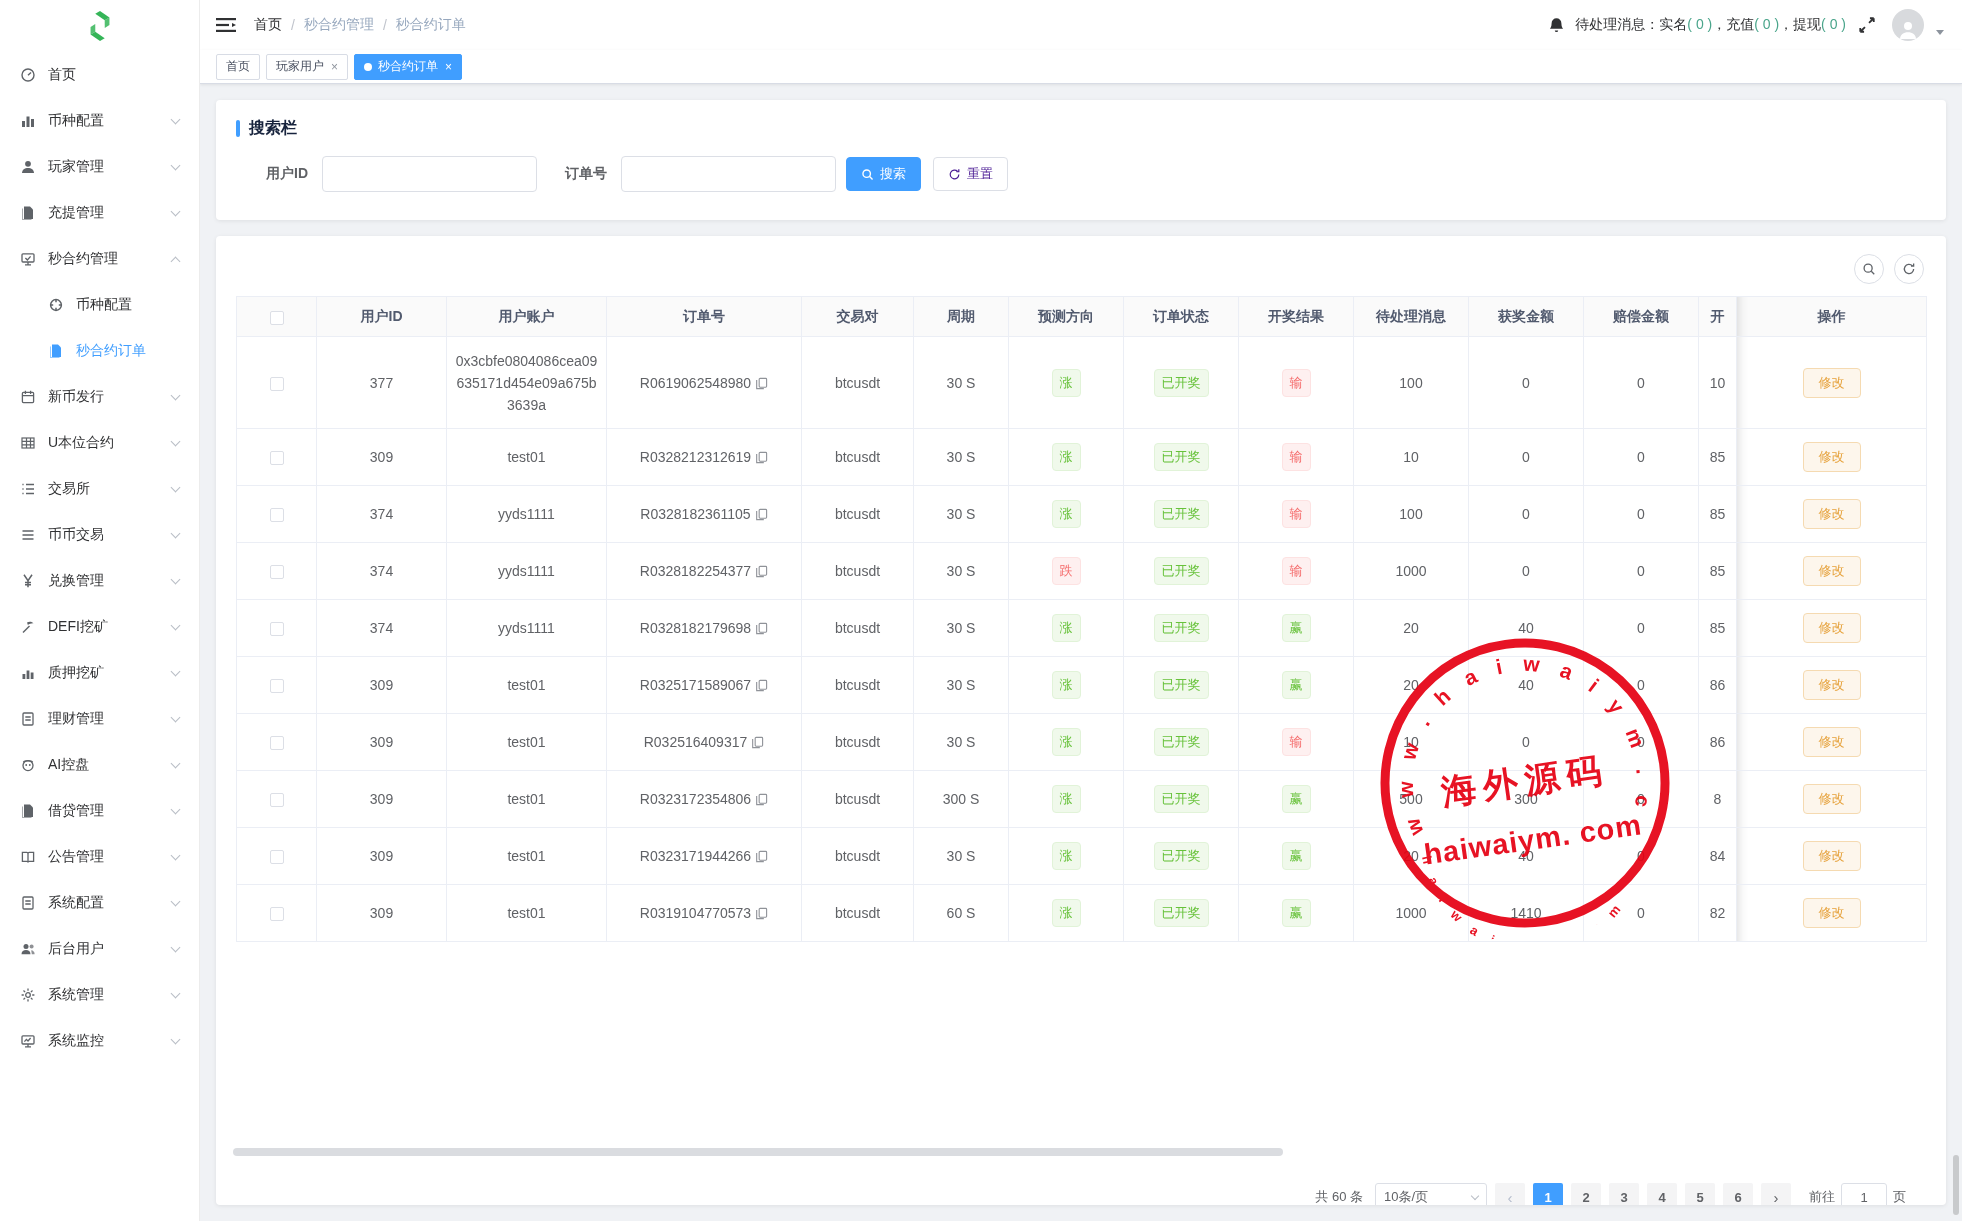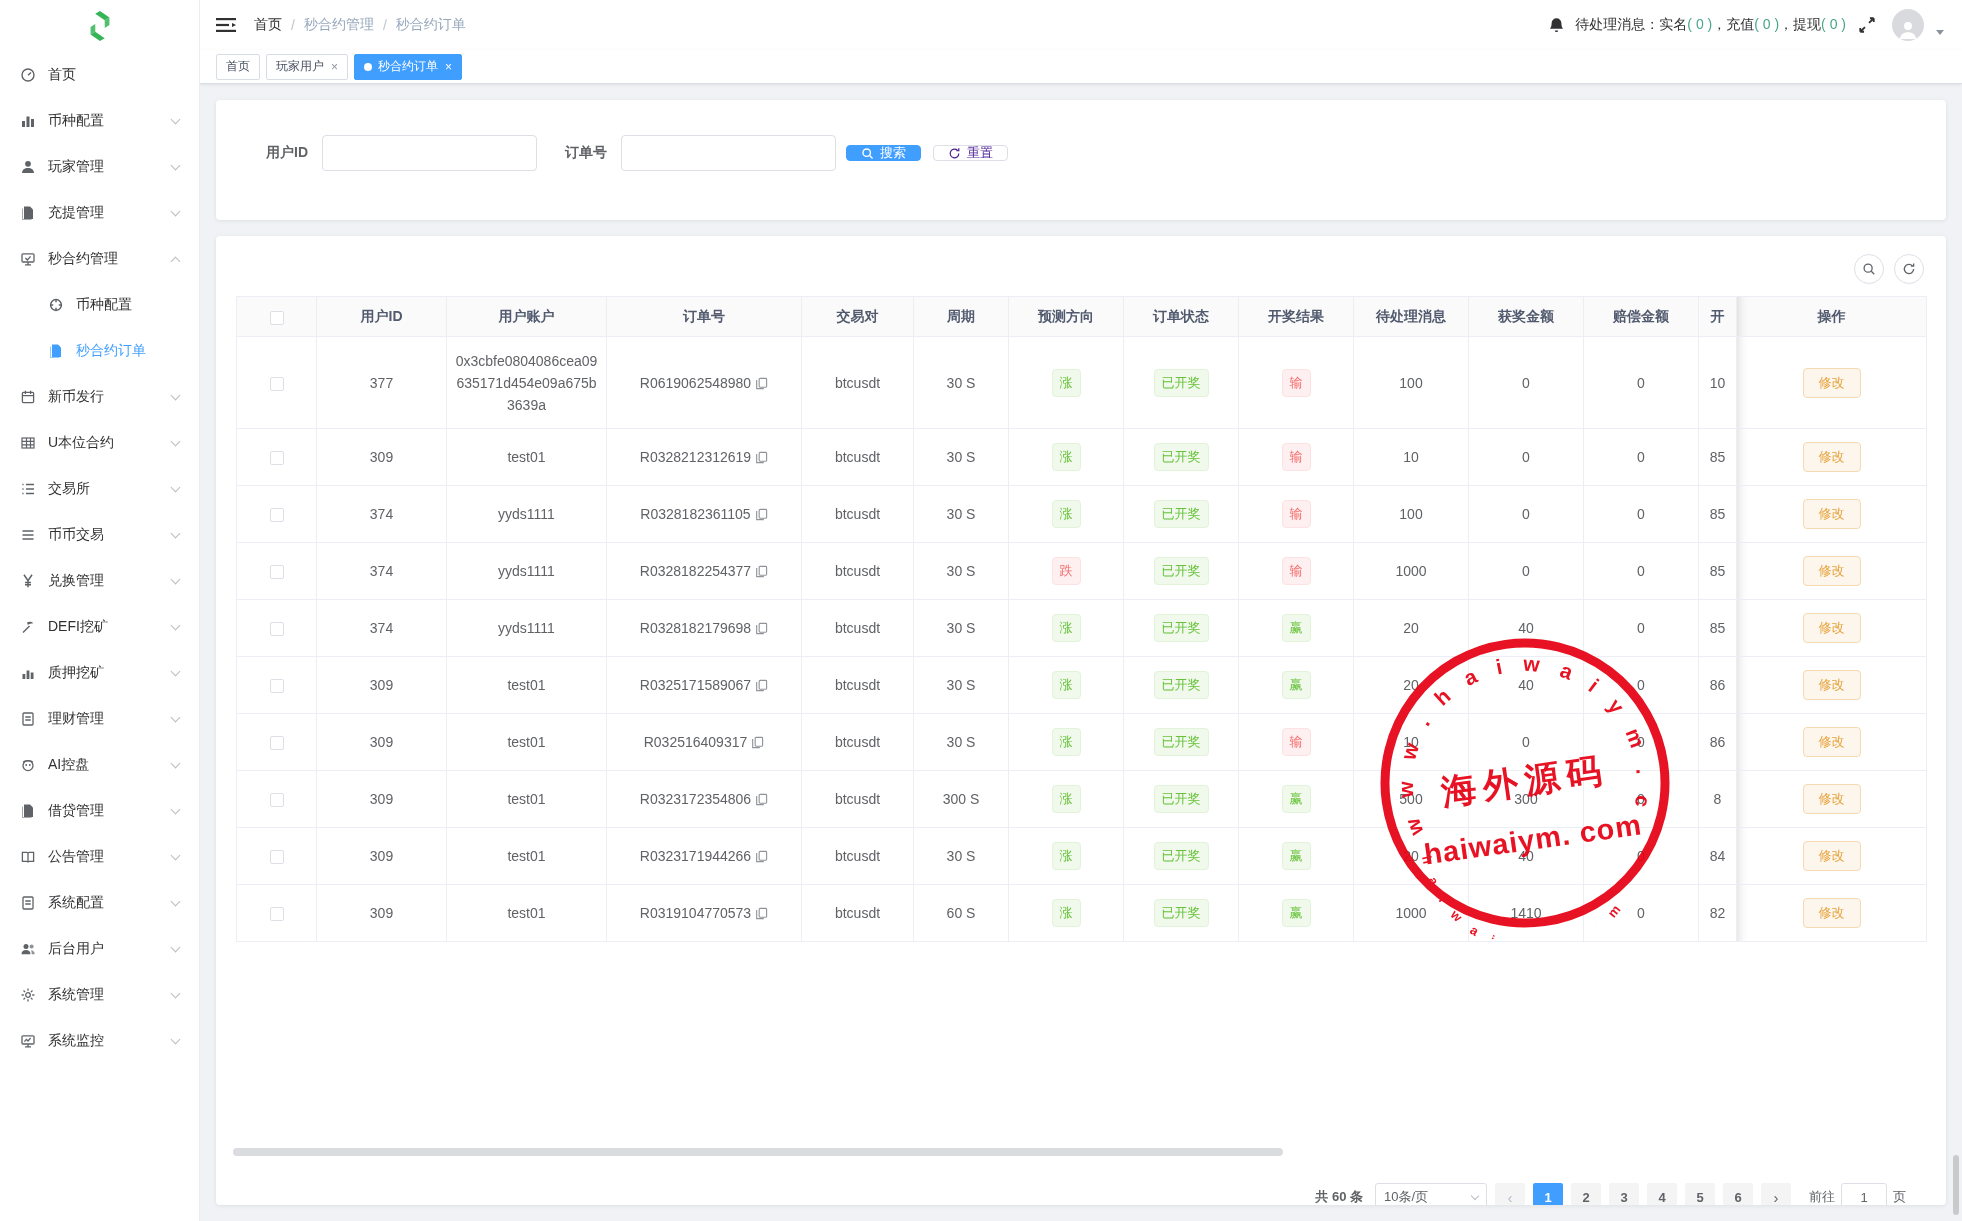--- a/index.html
+++ b/index.html
@@ -49,21 +49,21 @@
 
   .card { background:#fff; border-radius:4px; box-shadow:0 1px 4px rgba(0,0,0,.08); }
   .search-card { height:120px; padding:18px 20px; flex:none; }
   .sec-title { display:flex; align-items:center; gap:9px; }
   .sec-bar { width:4px; height:17px; background:#409eff; border-radius:2px; }
   .sec-text { font-size:16px; font-weight:bold; color:#17233d; }
   .search-form { display:flex; align-items:center; margin-top:17px; margin-left:30px; }
   .fld-label { font-size:14px; color:#606266; font-weight:bold; margin-right:14px; }
   .fld-input { width:215px; height:36px; border:1px solid #dcdfe6; border-radius:4px; background:#fff; padding:0 10px; font-size:14px; color:#606266; outline:none; }
   .gap28 { width:28px; }
-  .btn { height:16px; display:inline-flex; align-items:center; gap:6px; padding:0 14px; border-radius:4px; font-size:13px; cursor:pointer; border:1px solid transparent; }
+  .btn { height:34px; display:inline-flex; align-items:center; gap:6px; padding:0 14px; border-radius:4px; font-size:13px; cursor:pointer; border:1px solid transparent; }
   .btn svg { width:13px; height:13px; }
   .btn-primary { background:#409eff; border-color:#409eff; color:#fff; margin-left:10px; }
   .btn-plain { background:#fff; border-color:#dcdfe6; color:#4c1d95; margin-left:12px; }
 
   .table-card { margin-top:16px; flex:1; position:relative; padding:20px; overflow:hidden; }
   .card-tools { position:absolute; top:18px; right:22px; display:flex; gap:10px; }
   .tool-btn { width:30px; height:30px; border-radius:50%; border:1px solid #dcdfe6; background:#fff; color:#5f6368; display:flex; align-items:center; justify-content:center; cursor:pointer; }
   .tool-btn svg { width:14px; height:14px; }
 
   table.grid { border-collapse:collapse; table-layout:fixed; width:1690px; margin-top:40px; font-size:14px; color:#606266; }
@@ -80,21 +80,21 @@
   .etag.red { color:#f56c6c; background:#fef0f0; border-color:#fde2e2; }
   .btn-edit { height:30px; padding:0 15px; border-radius:4px; background:#fdf6ec; border:1px solid #f5dab1; color:#e6a23c; font-size:13px; cursor:pointer; }
   td.clip-col, th.clip-col { overflow:hidden; white-space:nowrap; text-align:left; padding-left:9px; }
   td.action-col, th.action-col { box-shadow:inset 14px 0 12px -14px rgba(0,0,0,.18); background:#fff; }
   th.action-col { background:#fafafa; }
 
   .hscrollbar { position:absolute; left:17px; top:912px; width:1050px; height:8px; background:#dadce0; border-radius:4px; cursor:pointer; }
   .vscrollbar { position:absolute; right:3px; bottom:6px; width:6px; height:60px; background:#c8cacc; border-radius:3px; z-index:40; }
 
   .pagination { position:absolute; right:40px; top:947px; display:flex; align-items:center; gap:8px; font-size:13px; color:#606266; }
-  .pg-total { margin-right:4px;font-weight:bold; }
+  .pg-total { margin-right:4px; }
   .pg-select { width:112px; height:28px; border:1px solid #dcdfe6; border-radius:3px; display:flex; align-items:center; padding:0 8px; color:#606266; cursor:pointer; background:#fff; }
   .pg-select .chev { margin-left:auto; width:6px; height:6px; }
   .pg-btn { min-width:30px; height:28px; padding:0 4px; background:#f4f4f5; border-radius:2px; display:flex; align-items:center; justify-content:center; cursor:pointer; color:#606266; font-weight:bold; }
   .pg-btn.arrow { color:#b4bccc; font-size:15px; font-weight:normal; }
   .pg-btn.arrow.next { color:#606266; }
   .pg-btn.cur { background:#409eff; color:#fff; }
   .pg-goto { display:flex; align-items:center; gap:6px; margin-left:10px; }
   .pg-input { width:46px; height:28px; border:1px solid #dcdfe6; border-radius:3px; text-align:center; font-size:13px; color:#606266; outline:none; }
 
   .stamp { position:absolute; left:1159px; top:397px; width:300px; height:300px; z-index:30; pointer-events:none; opacity:.92; transform:rotate(-8deg); }
@@ -388,20 +388,24 @@
       <span class="tag-tab active">
         <span class="dot"></span>
         <span>秒合约订单</span>
         <span class="tab-close">×</span>
       </span>
     </div>
 
   <div class="content">
 
     <section class="card search-card">
+      <div class="sec-title">
+        <span class="sec-bar"></span>
+        <span class="sec-text">搜索栏</span>
+      </div>
       <div class="search-form">
         <span class="fld-label">用户ID</span>
         <input class="fld-input" value="" style="">
         <span class="gap28"></span>
         <span class="fld-label">订单号</span>
         <input class="fld-input" value="" style="">
         <button class="btn btn-primary">
           <svg viewBox="0 0 16 16" fill="none" stroke="currentColor" stroke-width="1.7">
               <circle cx="7" cy="7" r="4.6"></circle>
               <path d="M10.6 10.6L14.2 14.2"></path>

